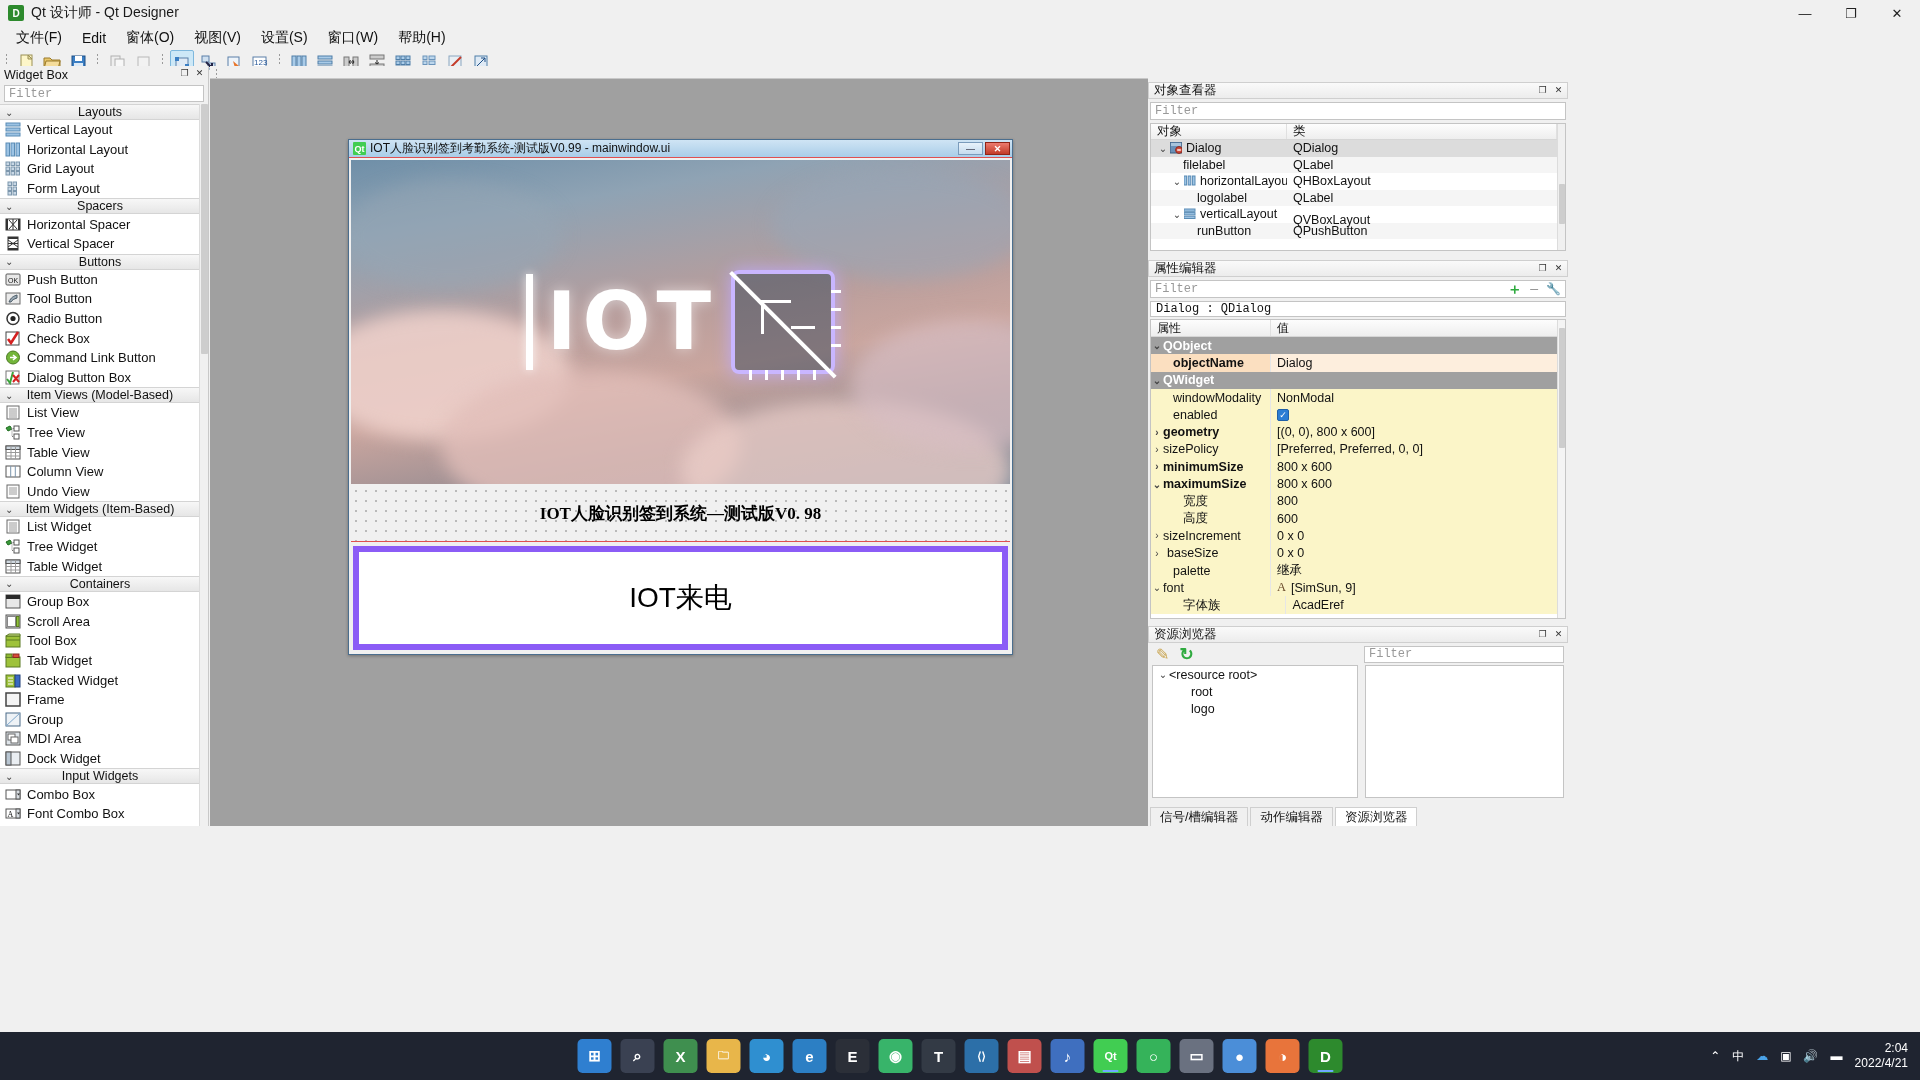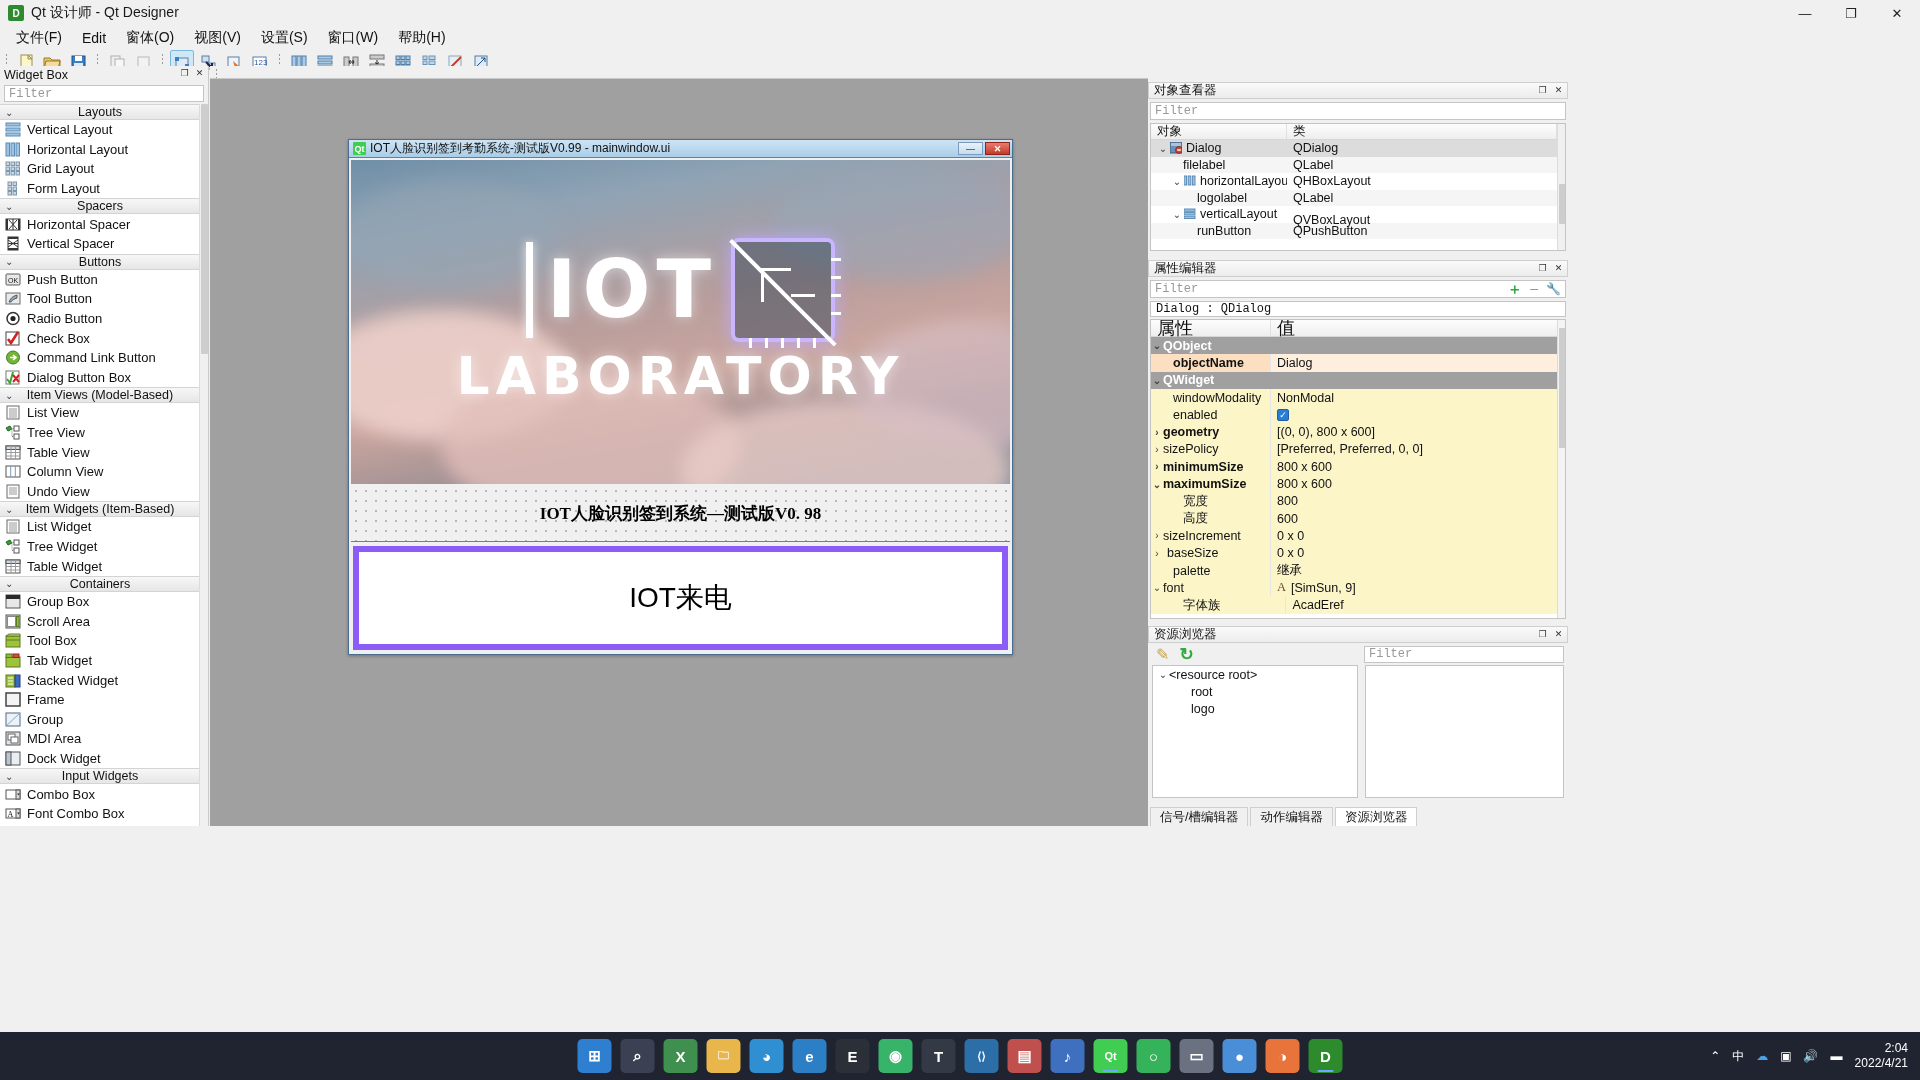--- a/index.html
+++ b/index.html
@@ -147,21 +147,21 @@
   .trow.sel { background:#dcdcdc; }
   .trow.alt { background:#f5f5f5; }
   .chevr { width:12px; text-align:center; font-size:10px; color:#444; flex:0 0 12px; }
   .miniico { width:13px; height:13px; margin-right:4px; flex:0 0 13px; display:flex; align-items:center; justify-content:center;}
 
   .pclass { margin:2px 2px 0 2px; height:16px; background:#fff; border:1px solid #c4c4c4;
             display:flex; align-items:center; padding-left:5px;
             font-family:"Liberation Mono", monospace; font-size:12px; color:#111; }
   .ptable { margin:2px 2px 0 2px; background:#fff; border:1px solid #c4c4c4; overflow:hidden; position:relative;}
   .phead { height:17px; display:flex; background:linear-gradient(#fdfdfd,#eeeeee); border-bottom:1px solid #d6d6d6; }
-  .phead .th { font-size:18px; color:#111; padding-left:6px; display:flex; align-items:center; border-right:1px solid #e0e0e0; }
+  .phead .th { font-size:12px; color:#111; padding-left:6px; display:flex; align-items:center; border-right:1px solid #e0e0e0; }
   .prow { height:17.3px; display:flex; align-items:center; font-size:12.5px; color:#111; }
   .prow .pk { display:flex; align-items:center; overflow:hidden; white-space:nowrap; border-right:1px solid #e6e6e6; height:100%;}
   .prow .pv { padding-left:6px; overflow:hidden; white-space:nowrap; height:100%; display:flex; align-items:center;}
   .prow.grp2 { background:#a0a0a0; color:#fff; font-weight:bold; }
   .prow.grp2 .pk { border-right:none; }
   .prow.yellow .pk { background:#fbf5c8; }
   .prow.yellow .pv { background:#fbf5c8; }
   .prow.orange .pk { background:#fbdfc0; }
   .prow.orange .pv { background:#fdeedd; }
   .prow.bold .pk { font-weight:bold; }
@@ -757,21 +757,20 @@
                 <div class="pin" style="left:78px;bottom:-10px;width:3px;height:10px;"></div>
                 <div class="pin" style="right:-10px;top:16px;width:10px;height:3px;"></div>
                 <div class="pin" style="right:-10px;top:34px;width:10px;height:3px;"></div>
                 <div class="pin" style="right:-10px;top:52px;width:10px;height:3px;"></div>
                 <div class="pin" style="right:-10px;top:70px;width:10px;height:3px;"></div>
                 <div class="pin" style="left:26px;top:26px;width:30px;height:3px;"></div>
                 <div class="pin" style="left:26px;top:26px;width:3px;height:34px;"></div>
                 <div class="pin" style="left:56px;top:52px;width:24px;height:3px;"></div>
               </div>
             </div>
-            <div class="labtxt">LABORATORY</div>
           </div>
         </div>
         <div class="filelabel-area">
           <span class="txt">IOT人脸识别签到系统—测试版V0. 98</span>
         </div>
         <div class="runarea">
           <span class="btxt">IOT来电</span>
         </div>
       </div>
     </div>

